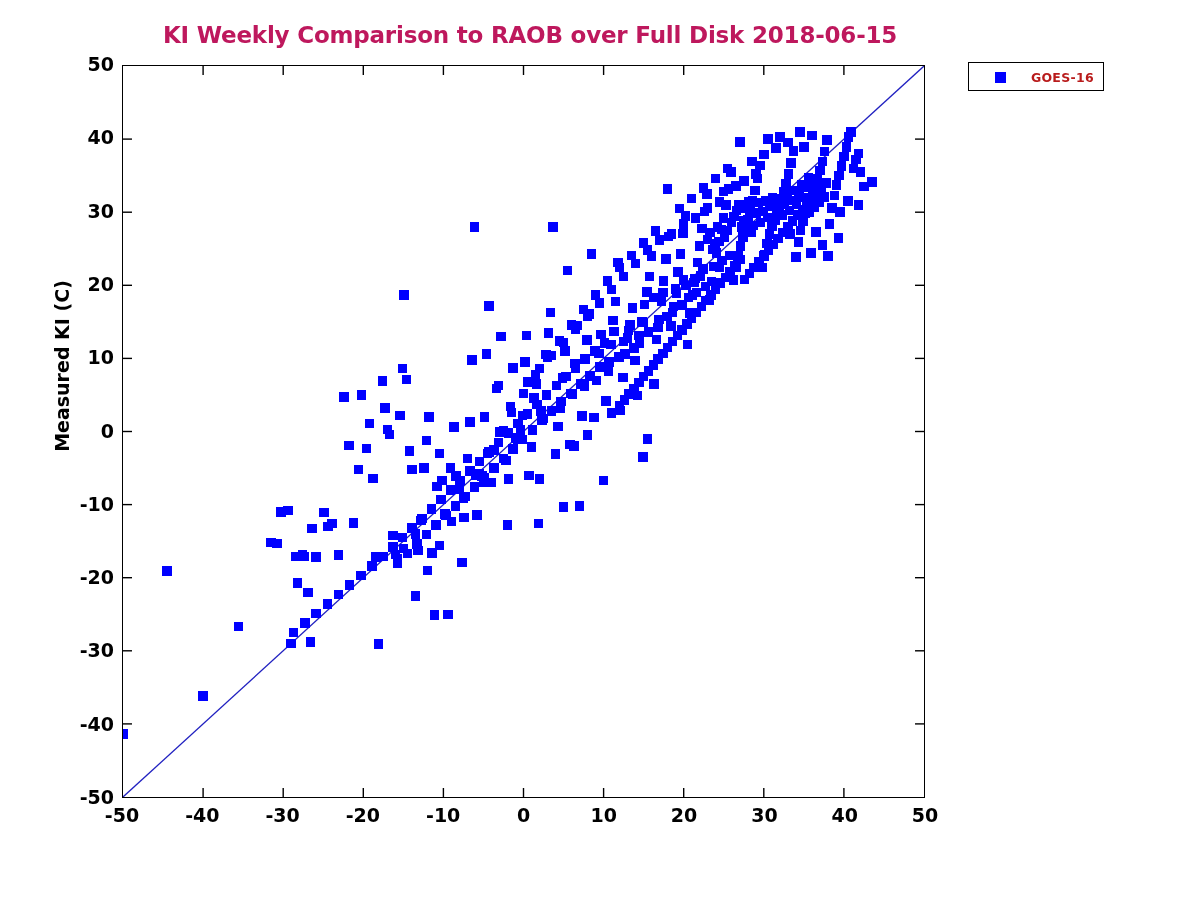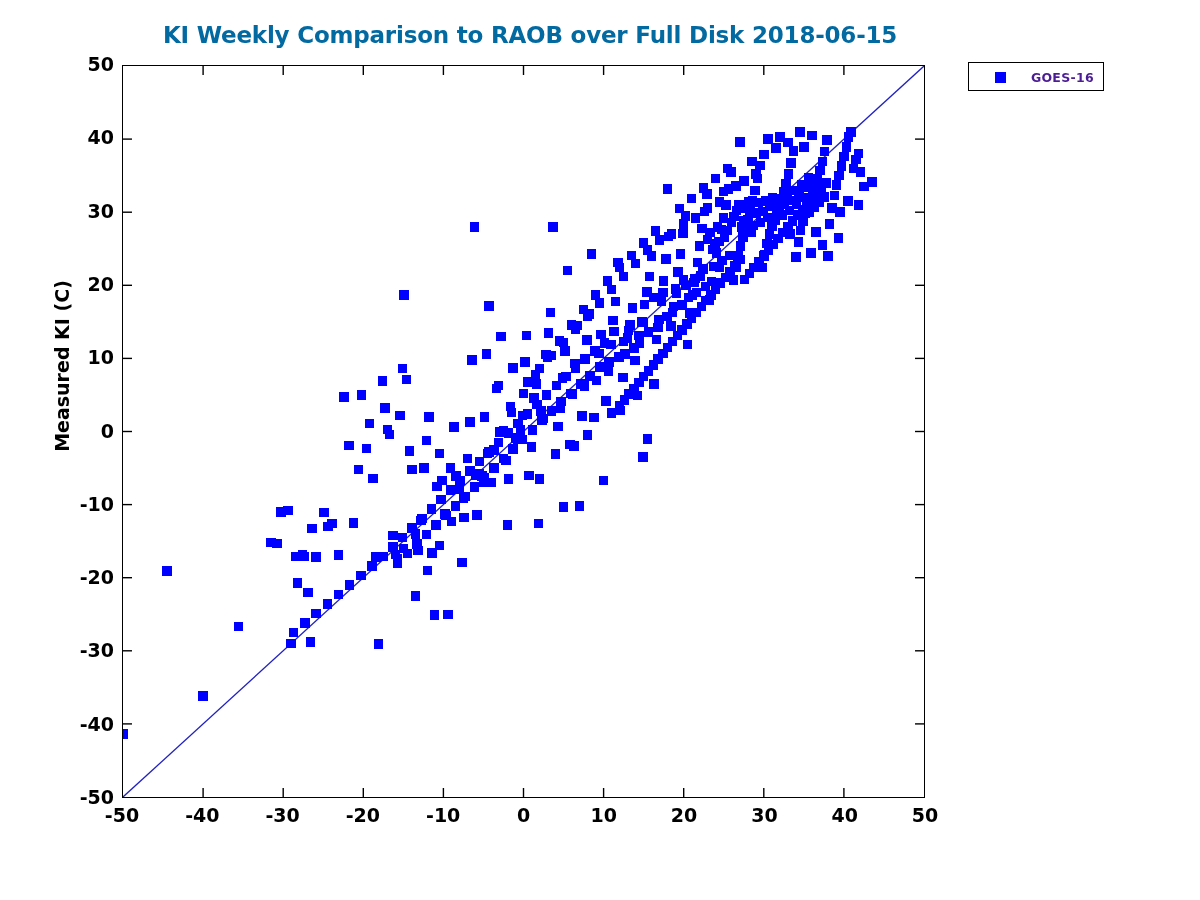--- a/index.html
+++ b/index.html
@@ -21,21 +21,21 @@
   }
   #chart-title {
     position: absolute;
     left: 0;
     top: 22px;
     width: 1060px;
     text-align: center;
     font-family: "DejaVu Sans", sans-serif;
     font-weight: bold;
     font-size: 23px;
-    color: #0369a1;
+    color: #be185d;
     letter-spacing: -0.2px;
     white-space: nowrap;
   }
   #plot-frame {
     position: absolute;
     left: 122px;
     top: 65px;
     width: 803px;
     height: 733px;
     border: 1.6px solid #000000;
@@ -121,21 +121,21 @@
     width: 11px;
     height: 11px;
   }
   #legend-text {
     position: absolute;
     right: 9px;
     top: 7px;
     font-family: "DejaVu Sans", sans-serif;
     font-weight: bold;
     font-size: 12.5px;
-    color: #4c1d95;
+    color: #b91c1c;
     letter-spacing: 0.3px;
   }
 </style>
 </head>
 <body>
 
 <div id="figure">
 
   <div id="chart-title">KI Weekly Comparison to RAOB over Full Disk 2018-06-15</div>
 

